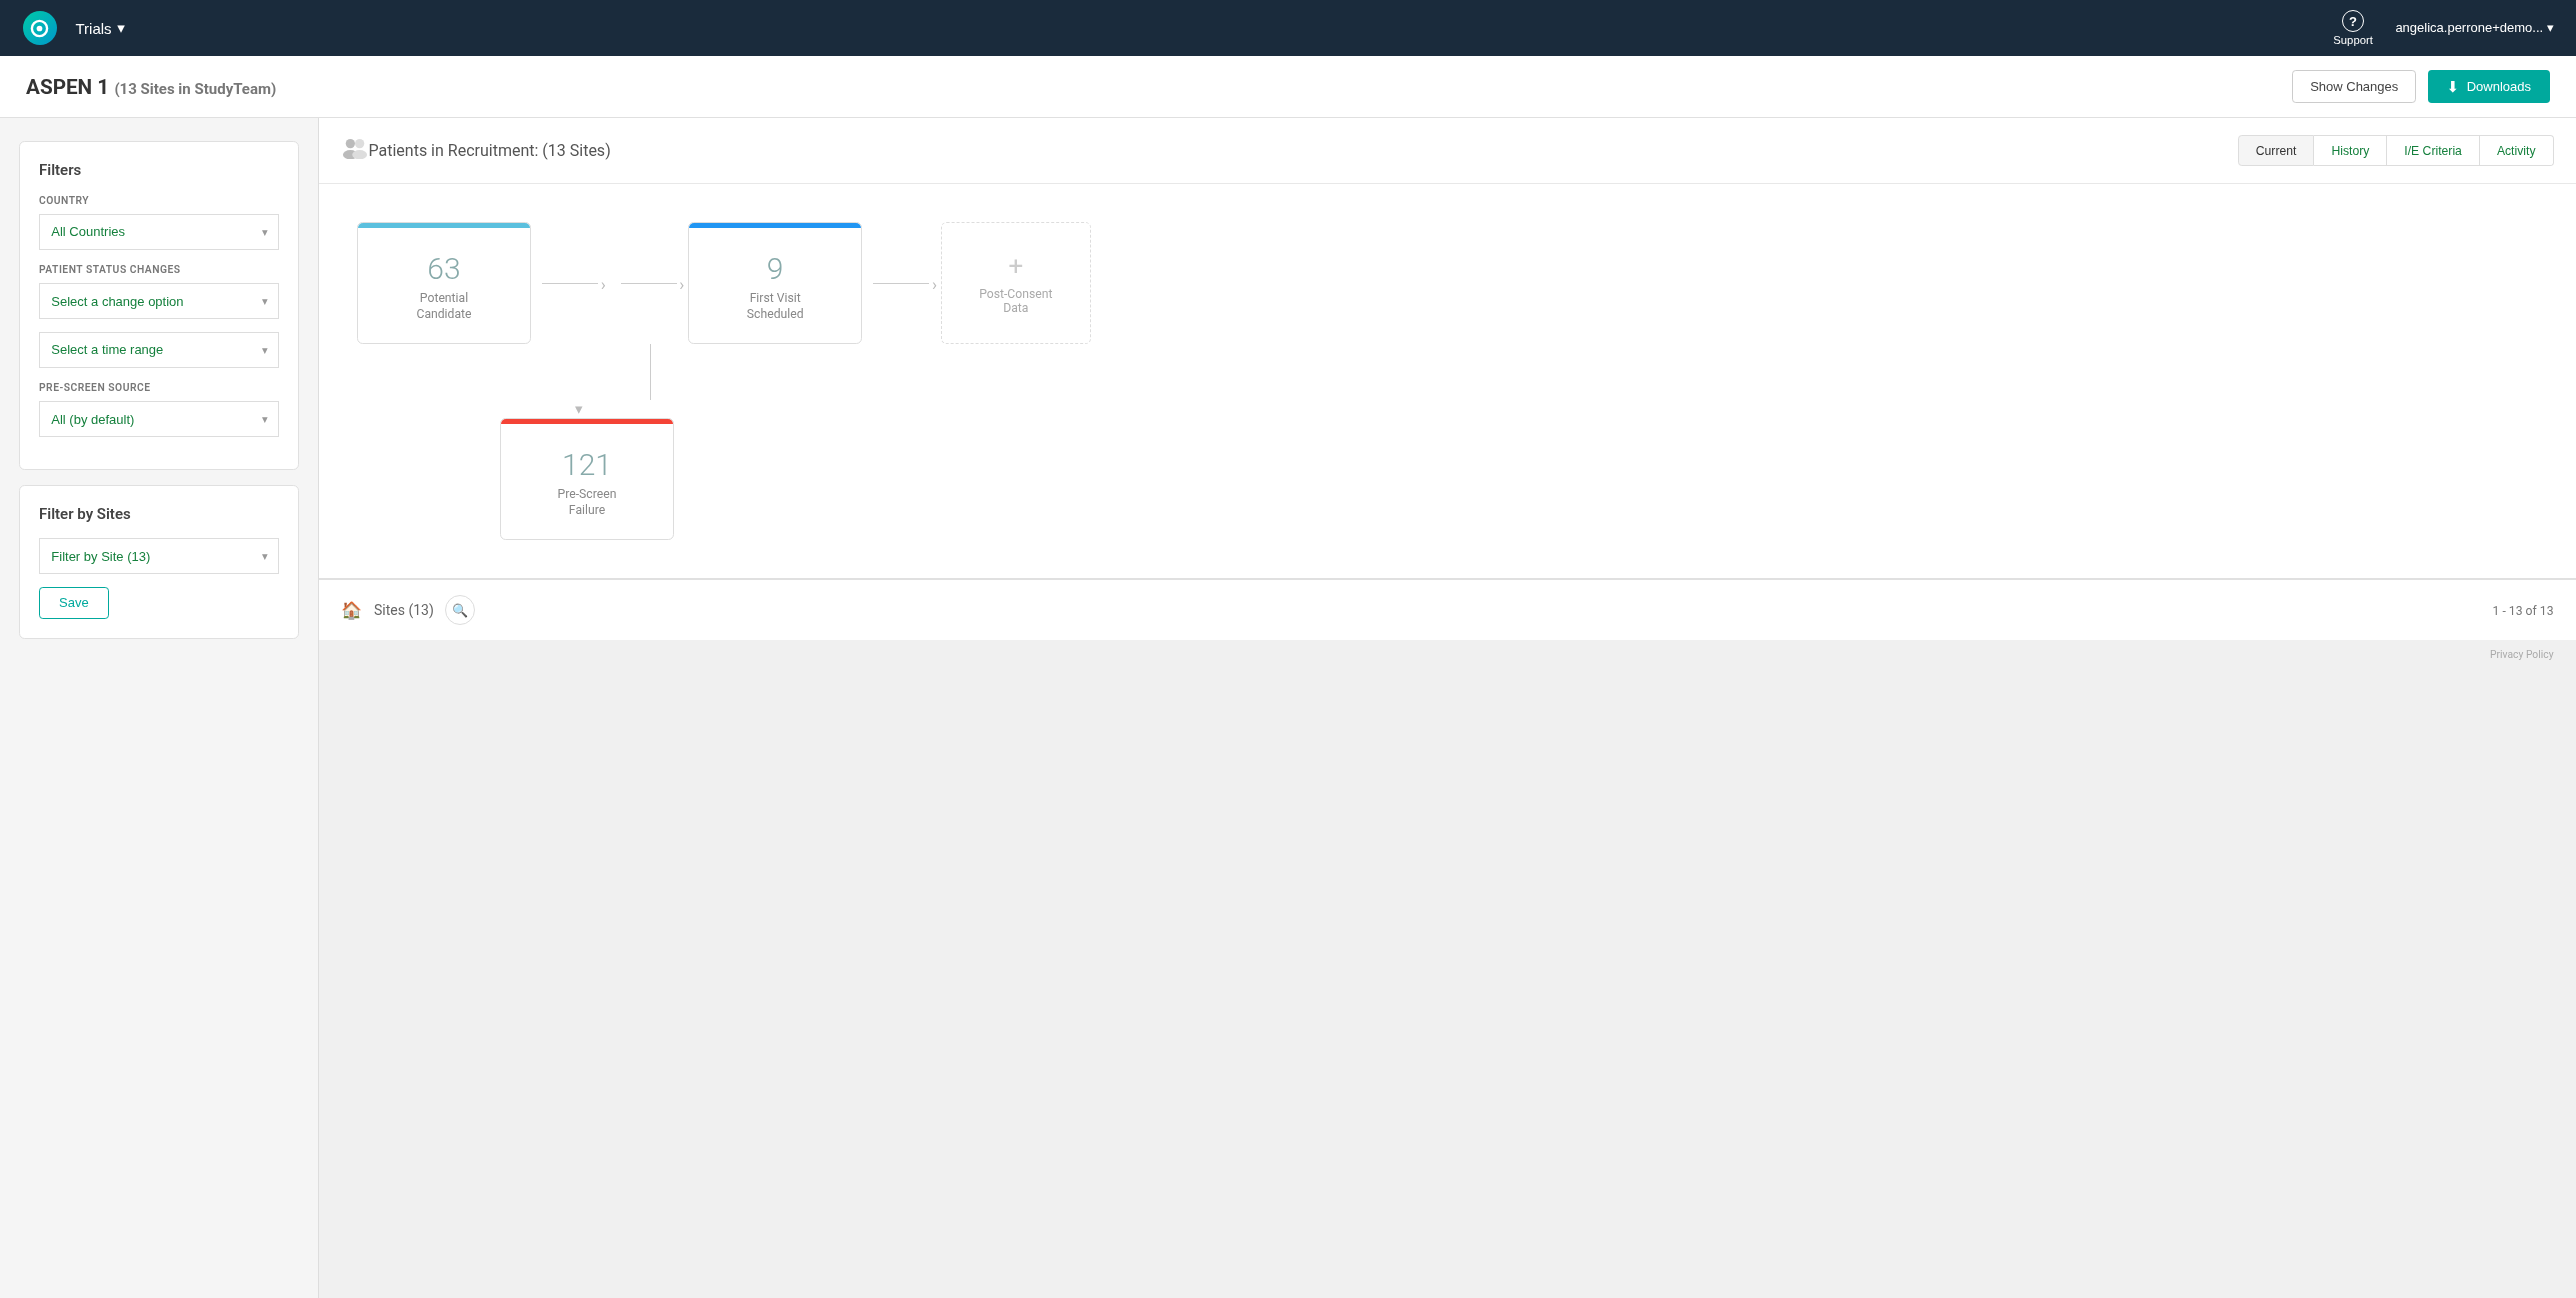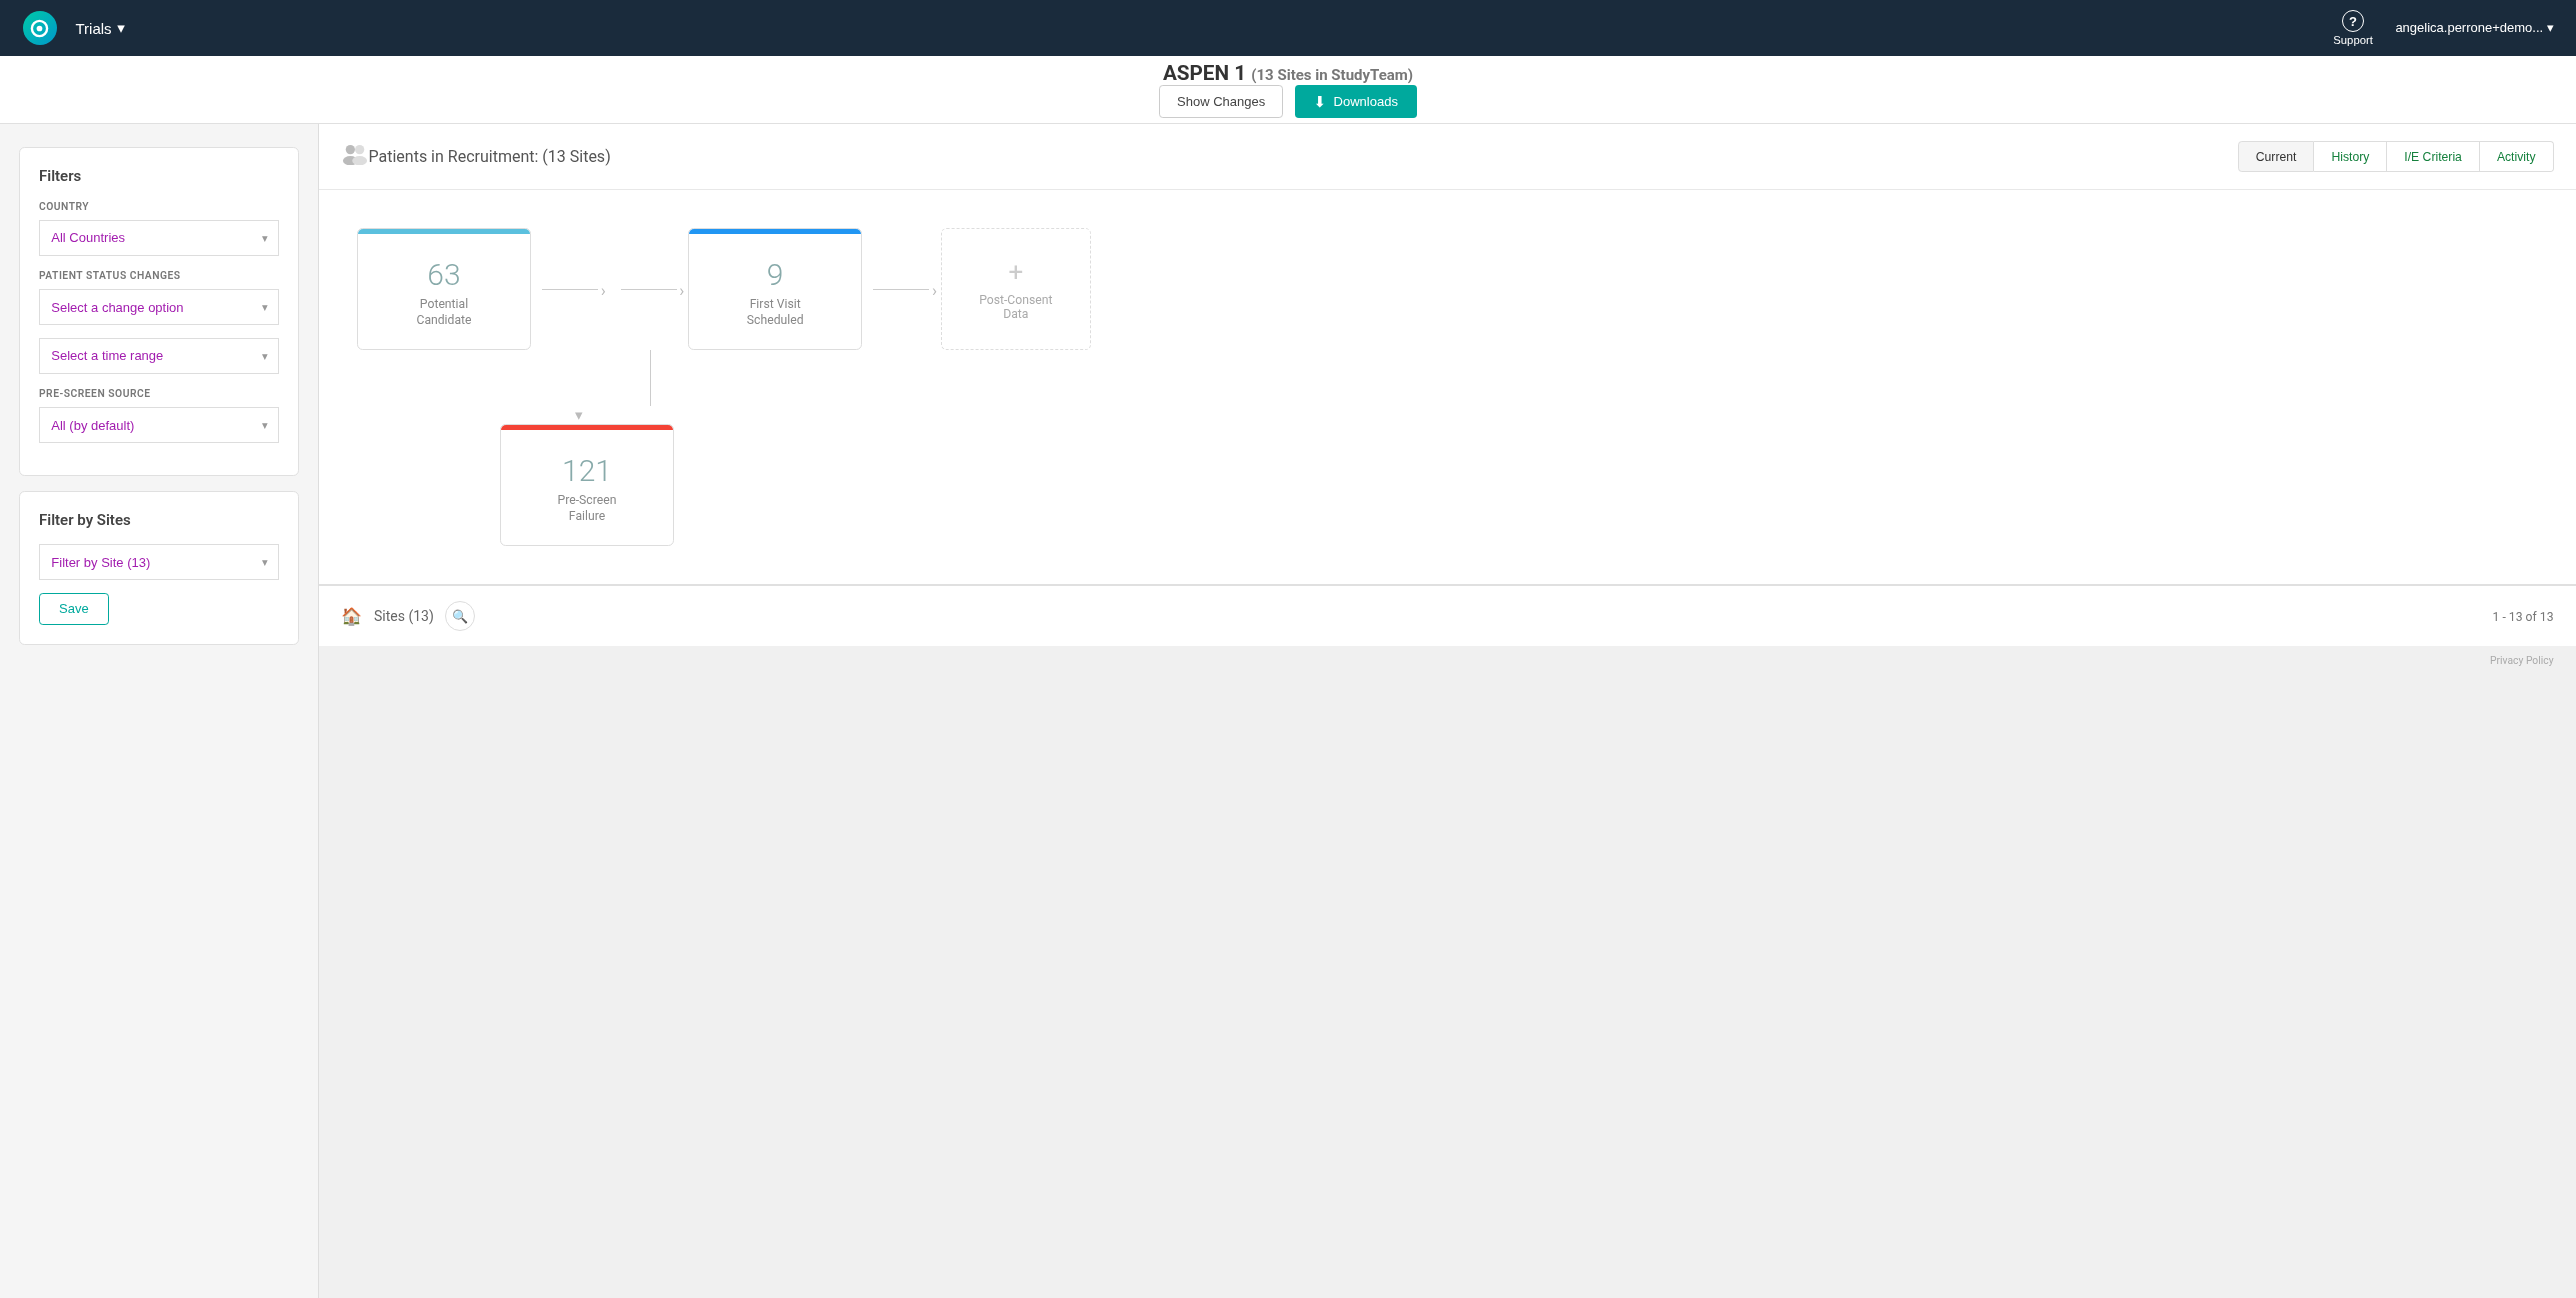--- a/index.html
+++ b/index.html
@@ -37,26 +37,25 @@
       color: white; font-size: 13px; font-weight: bold; margin-bottom: 1.9px;
     }
     .user-btn {
       color: white; background: none; border: none; cursor: pointer;
       font-size: 13px; display: flex; align-items: center; gap: 3.8px;
     }
 
     
     .page-header {
       background: white;
-      padding: 5px 26px;
+      padding: 14px 26px;
       display: flex;
       align-items: center;
       justify-content: space-between;
       border-bottom: 0.9px solid #e0e0e0;
-      flex-direction: column;
     }
     .page-title { font-size: 20.7px; color: #333; }
     .page-title span { font-weight: bold; }
     .page-title-sub { font-size: 15px; color: #777; font-weight: normal; }
     .header-actions { display: flex; gap: 11.3px; }
     .show-changes-btn {
       border: 0.9px solid #ccc; background: white; padding: 7.5px 17px;
       border-radius: 3.8px; cursor: pointer; font-size: 13px; color: #444;
     }
     .downloads-btn {
@@ -76,21 +75,21 @@
       border-right: 0.9px solid #ddd;
       padding: 22.5px 19px;
       overflow-y: auto;
     }
     .sidebar-section { background: white; border-radius: 5.6px; padding: 19px; margin-bottom: 15px; border: 0.9px solid #e0e0e0; }
     .filter-label { font-size: 10.3px; font-weight: 600; color: #777; letter-spacing: 0.5px; margin-bottom: 7.5px; text-transform: uppercase; }
     .select-wrapper { position: relative; margin-bottom: 13px; }
     .select-wrapper select {
       width: 100%; padding: 9.4px 34px 9.4px 11.3px;
       border: 0.9px solid #ddd; border-radius: 0;
-      background: white; font-size: 13px; color: #a21caf;
+      background: white; font-size: 13px; color: #15803d;
       appearance: none; cursor: pointer;
     }
     .select-arrow {
       position: absolute; right: 11.3px; top: 50%; transform: translateY(-50%);
       color: #999; pointer-events: none; font-size: 11.3px;
     }
     .section-heading { font-size: 15px; font-weight: 600; color: #444; margin-bottom: 15px; }
     .save-btn {
       border: 0.9px solid #00a99d; color: #00a99d; background: white;
       padding: 7.5px 19px; border-radius: 3.8px; cursor: pointer; font-size: 13px;

